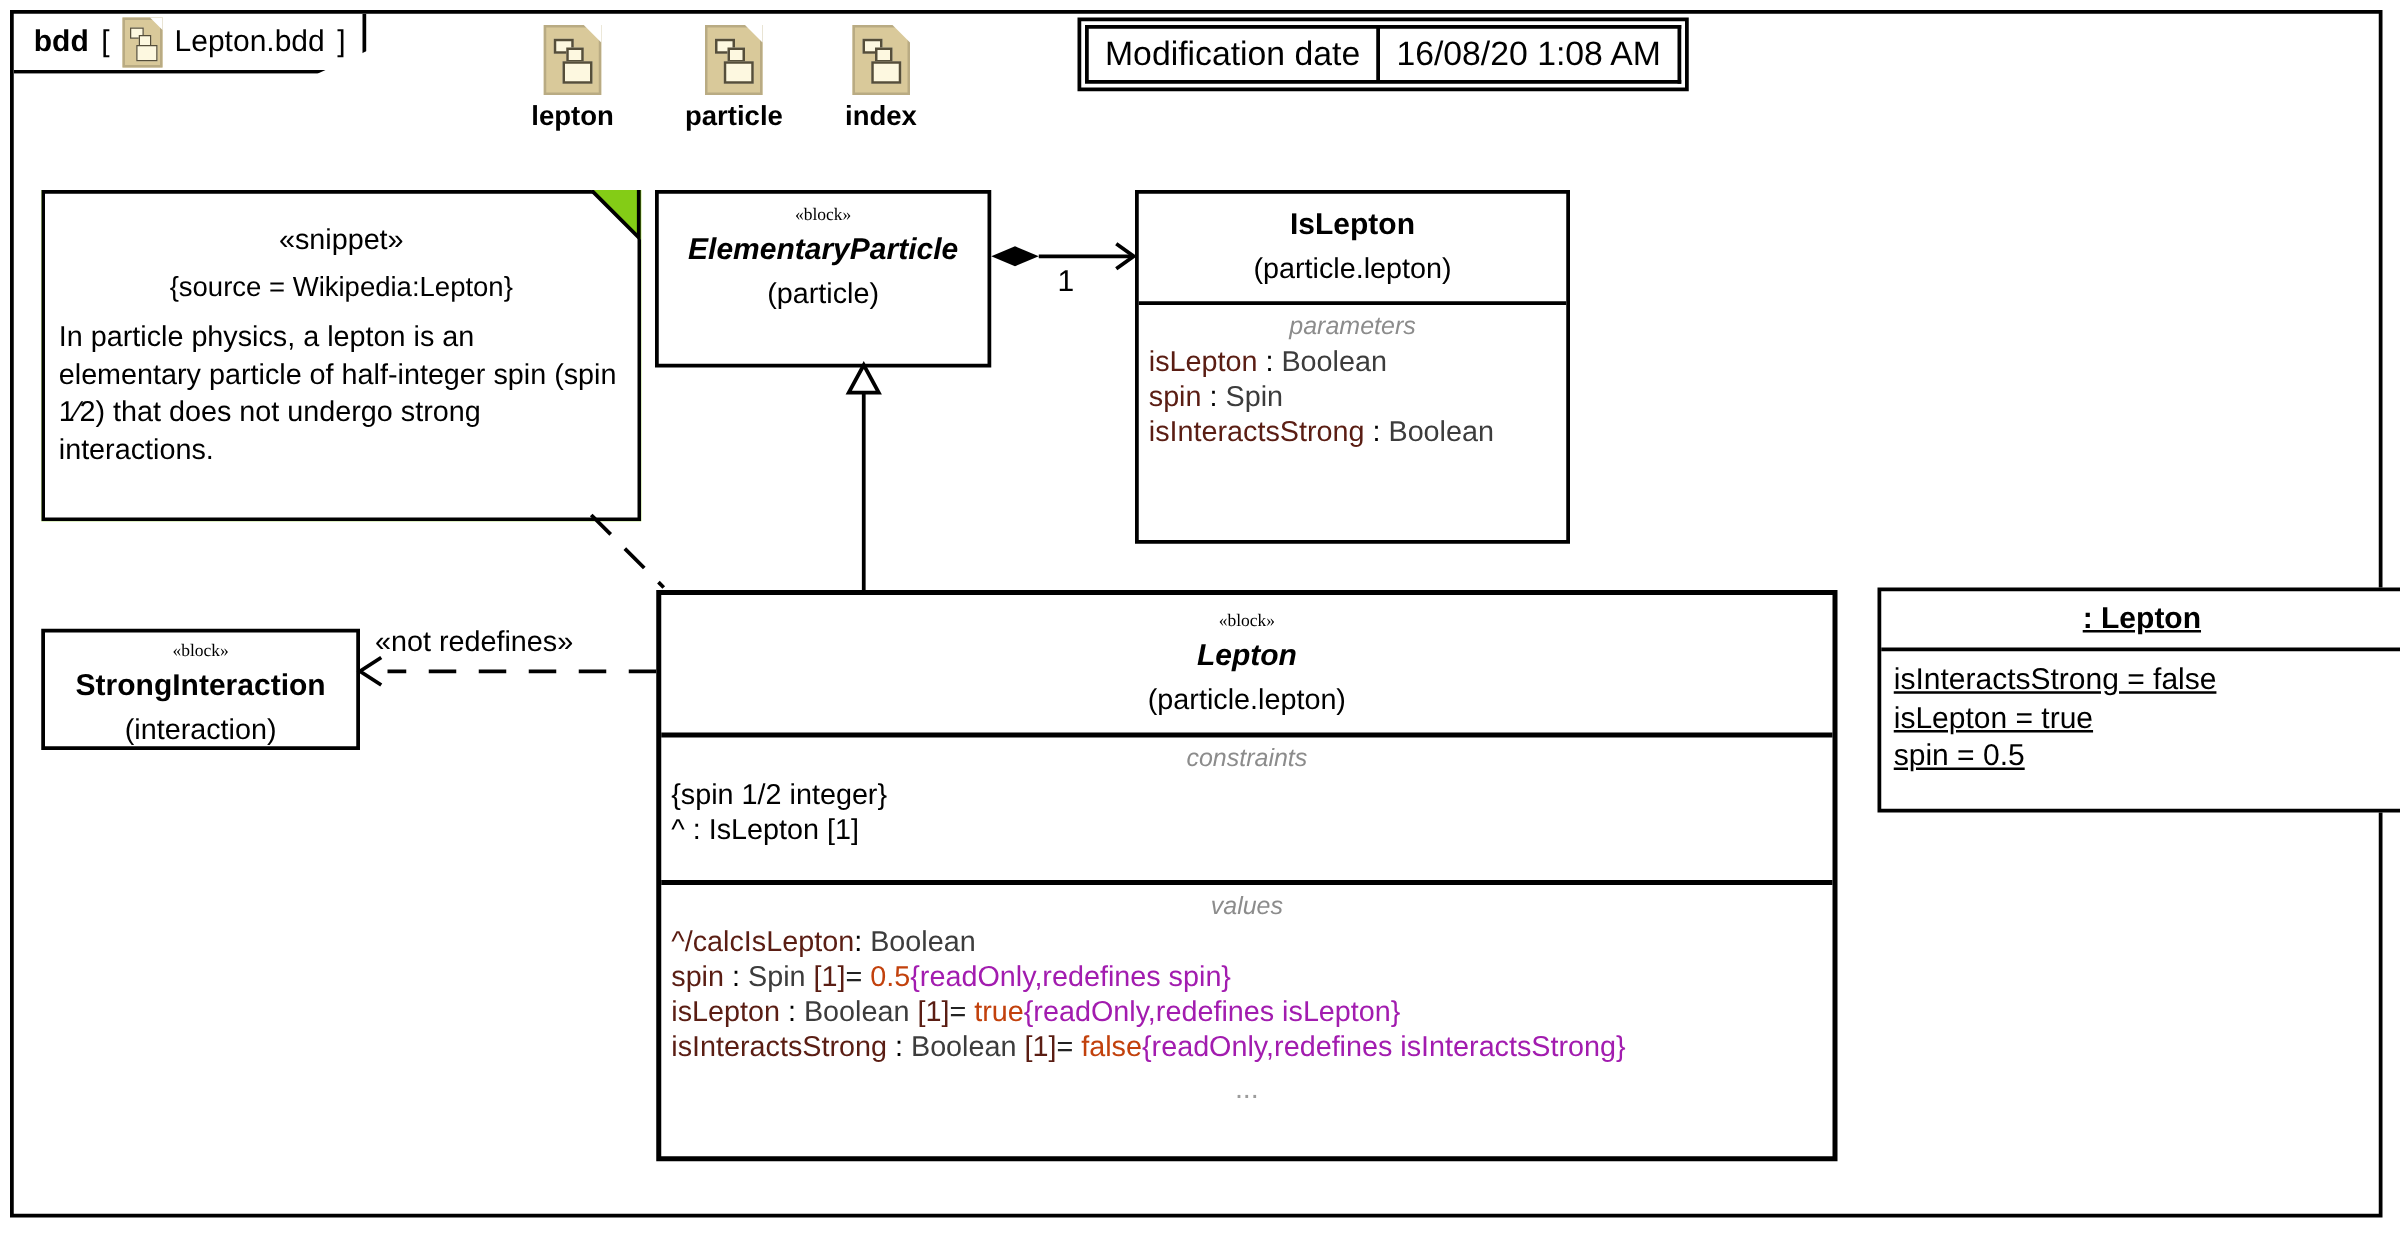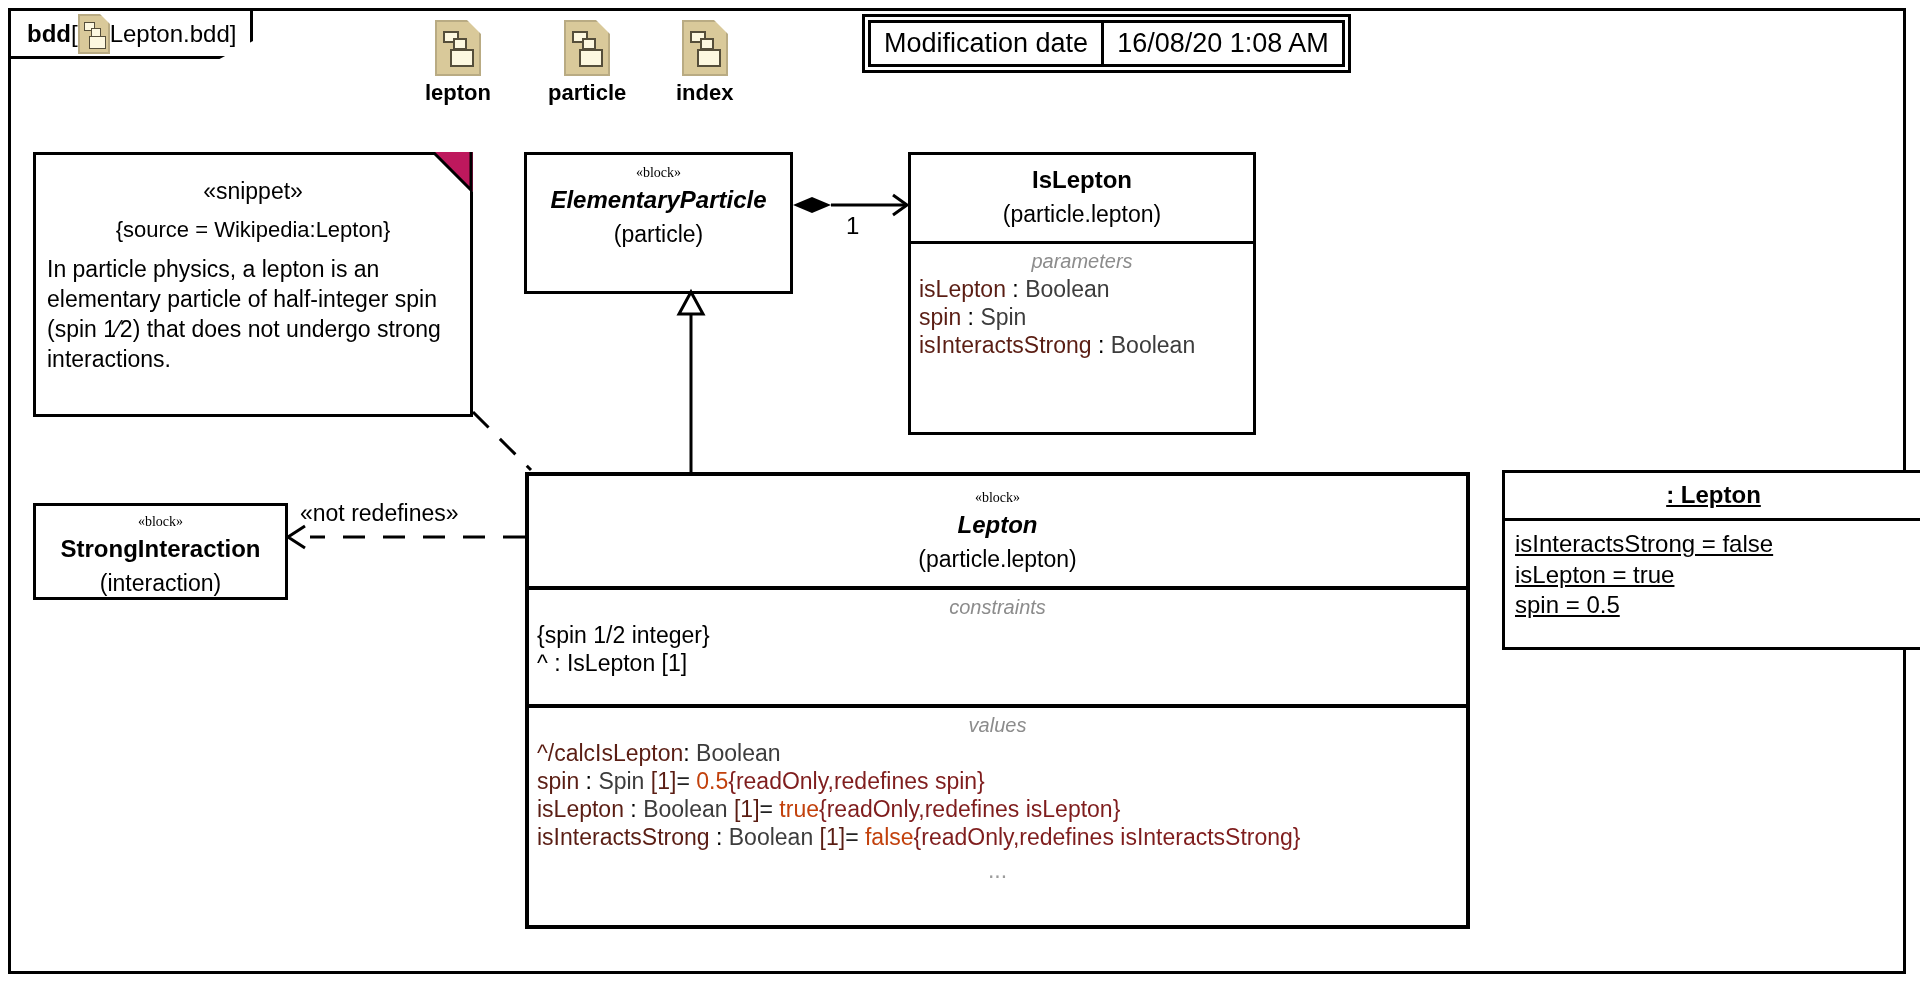--- a/index.html
+++ b/index.html
@@ -28,20 +28,21 @@
     box-sizing: border-box;
     background: #fff;
   }
   #frame-tab {
     position: absolute;
     left: 11px; top: 11px;
     height: 48px;
     padding: 0 14px 0 16px;
     display: flex;
     align-items: center;
+    gap: 10px;
     background: #fff;
     border-right: 3px solid #000;
     border-bottom: 3px solid #000;
     box-sizing: border-box;
     -webkit-clip-path: polygon(0 0, 100% 0, 100% 62%, 86% 100%, 0 100%);
     clip-path: polygon(0 0, 100% 0, 100% 62%, 86% 100%, 0 100%);
   }
   .tab-kind { font-weight: bold; font-size: 24px; }
   .tab-br { font-size: 24px; }
   .tab-name { font-size: 24px; }
@@ -138,30 +139,30 @@
   .feat-line {
     font-size: 23px;
     line-height: 1.22;
     white-space: nowrap;
   }
   .n-name  { color: #5a1d13; }
   .n-type  { color: #3c3c3c; }
   .n-mult  { color: #5a1d13; }
   .n-eq    { color: #222; }
   .n-val   { color: #c2410c; }
-  .n-mod   { color: #7f1d1d; }
+  .n-mod   { color: #a21caf; }
   .n-plain { color: #000; }
   .ellipsis { text-align: center; color: #9c9c9c; font-size: 23px; padding-top: 6px;}
 
   
   #snippet {
     position: absolute;
     left: 33px; top: 152px;
-    width: 440px; height: 265px;
-    background: #be185d;
+    width: 480px; height: 265px;
+    background: #84cc16;
     box-sizing: border-box;
   }
   #snippet .note-body {
     position: absolute;
     inset: 0;
     border: 3px solid #000;
     background: #fff;
     -webkit-clip-path: polygon(0 0, calc(100% - 40px) 0, 100% 40px, 100% 100%, 0 100%);
     clip-path: polygon(0 0, calc(100% - 40px) 0, 100% 40px, 100% 100%, 0 100%);
   }

